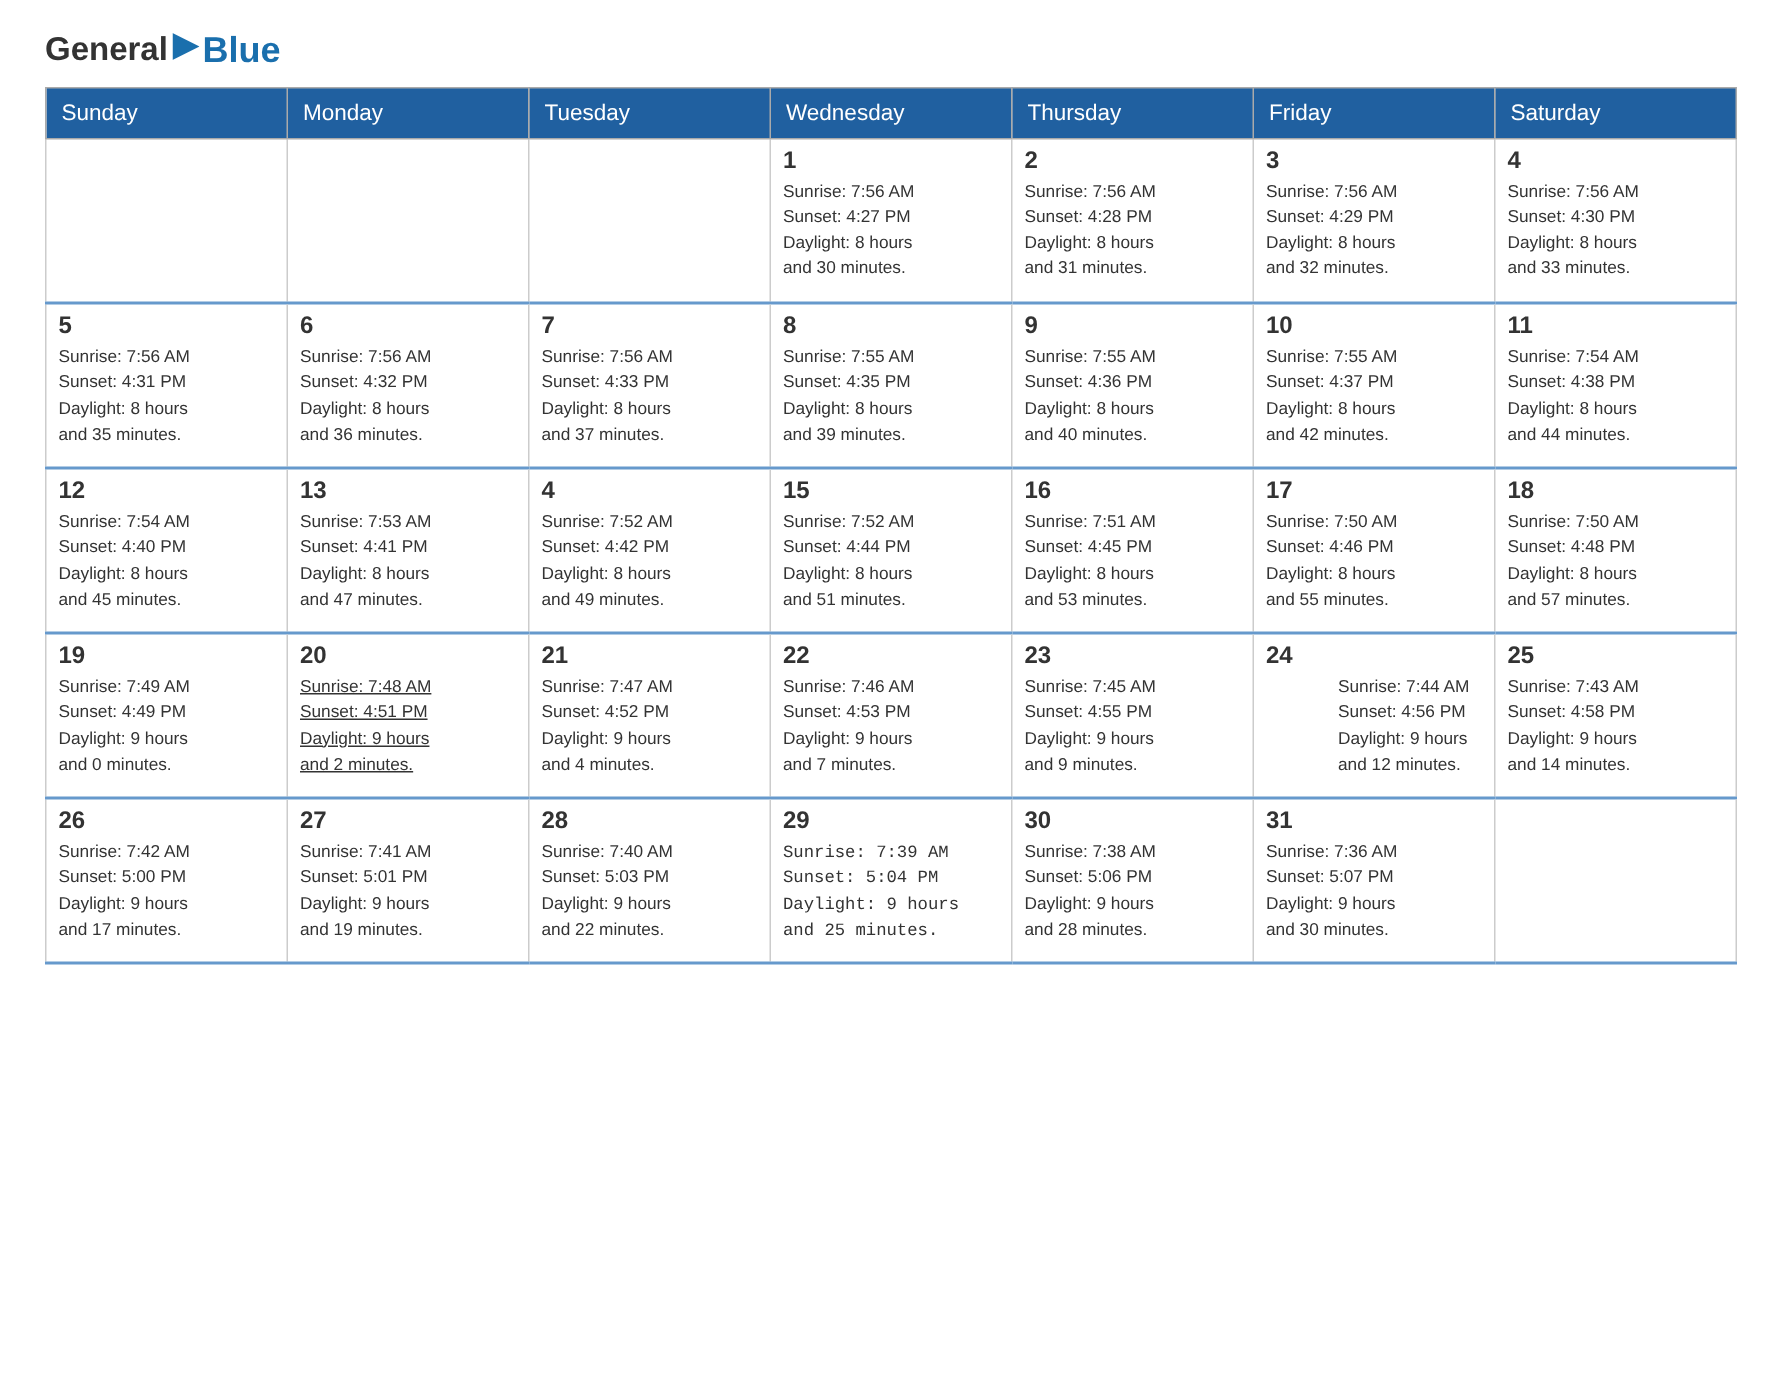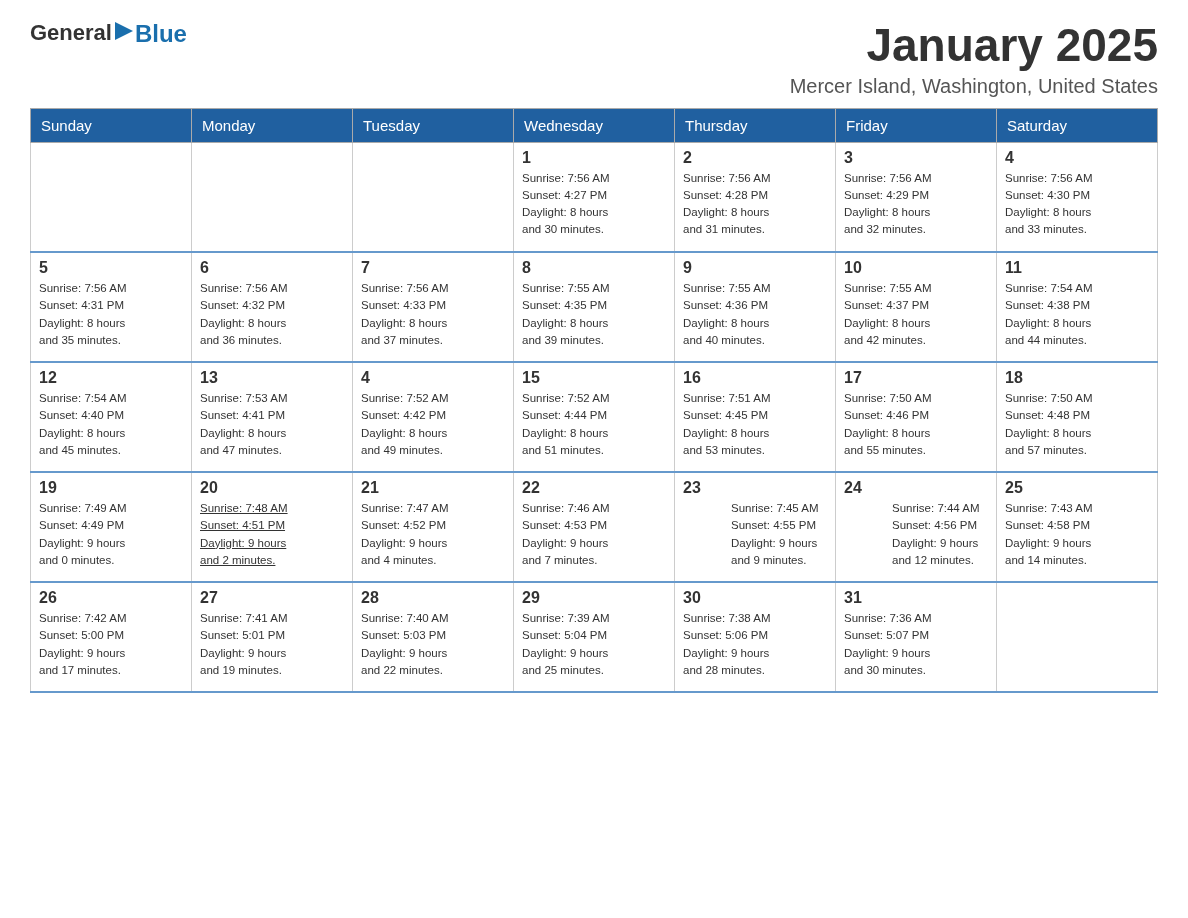--- a/index.html
+++ b/index.html
@@ -95,24 +95,20 @@
         <span class="logo-text-general">General</span>
         <span style="display:inline-block; margin-left:3px; margin-top:2px;">
           <svg width="18" height="18" viewBox="0 0 18 18">
             <polygon points="0,0 18,9 0,18" fill="#1a6fad"></polygon>
           </svg>
         </span>
       </div>
       <span class="logo-text-blue" style="margin-left:2px;">Blue</span>
     </div>
   </div>
-  <div class="title-section">
-    <div class="month-title">January 2025</div>
-    <div class="location">Mercer Island, Washington, United States</div>
-  </div>
 </div>
 
 <table class="calendar-table">
   <thead>
     <tr>
     <th>Sunday</th>
         <th>Monday</th>
         <th>Tuesday</th>
         <th>Wednesday</th>
         <th>Thursday</th>
@@ -280,21 +276,21 @@
         </td>
         <td>
           <div class="day-number">22</div>
           <div class="day-info" style="white-space: pre-line;">Sunrise: 7:46 AM
 Sunset: 4:53 PM
 Daylight: 9 hours
 and 7 minutes.</div>
         </td>
         <td>
           <div class="day-number">23</div>
-          <div class="day-info" style="white-space: pre-line; margin-left: 48px;">Sunrise: 7:45 AM
+          <div class="day-info" style="white-space: pre-line;">Sunrise: 7:45 AM
 Sunset: 4:55 PM
 Daylight: 9 hours
 and 9 minutes.</div>
         </td>
         <td>
           <div class="day-number">24</div>
           <div class="day-info" style="white-space: pre-line; margin-left: 48px;">Sunrise: 7:44 AM
 Sunset: 4:56 PM
 Daylight: 9 hours
 and 12 minutes.</div>
@@ -324,21 +320,21 @@
         </td>
         <td>
           <div class="day-number">28</div>
           <div class="day-info" style="white-space: pre-line;">Sunrise: 7:40 AM
 Sunset: 5:03 PM
 Daylight: 9 hours
 and 22 minutes.</div>
         </td>
         <td>
           <div class="day-number">29</div>
-          <div class="day-info" style="white-space: pre-line;">Sunrise: 7:39 AM
+          <div class="day-info" style="white-space: pre-line; font-family: Liberation Mono, monospace;">Sunrise: 7:39 AM
 Sunset: 5:04 PM
 Daylight: 9 hours
 and 25 minutes.</div>
         </td>
         <td>
           <div class="day-number">30</div>
           <div class="day-info" style="white-space: pre-line;">Sunrise: 7:38 AM
 Sunset: 5:06 PM
 Daylight: 9 hours
 and 28 minutes.</div>

